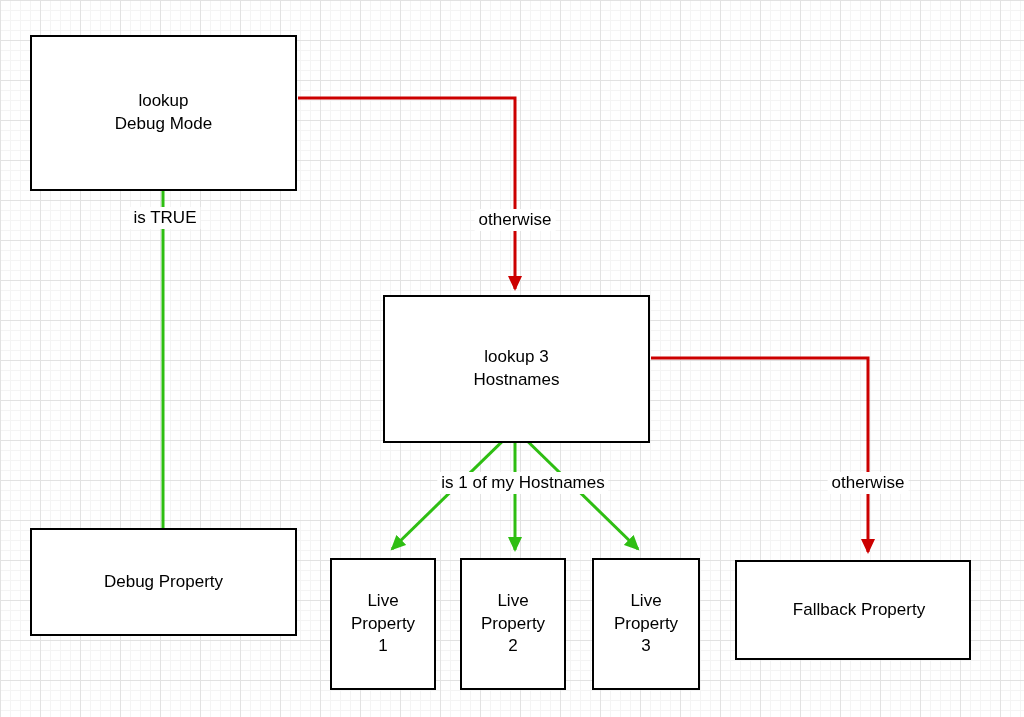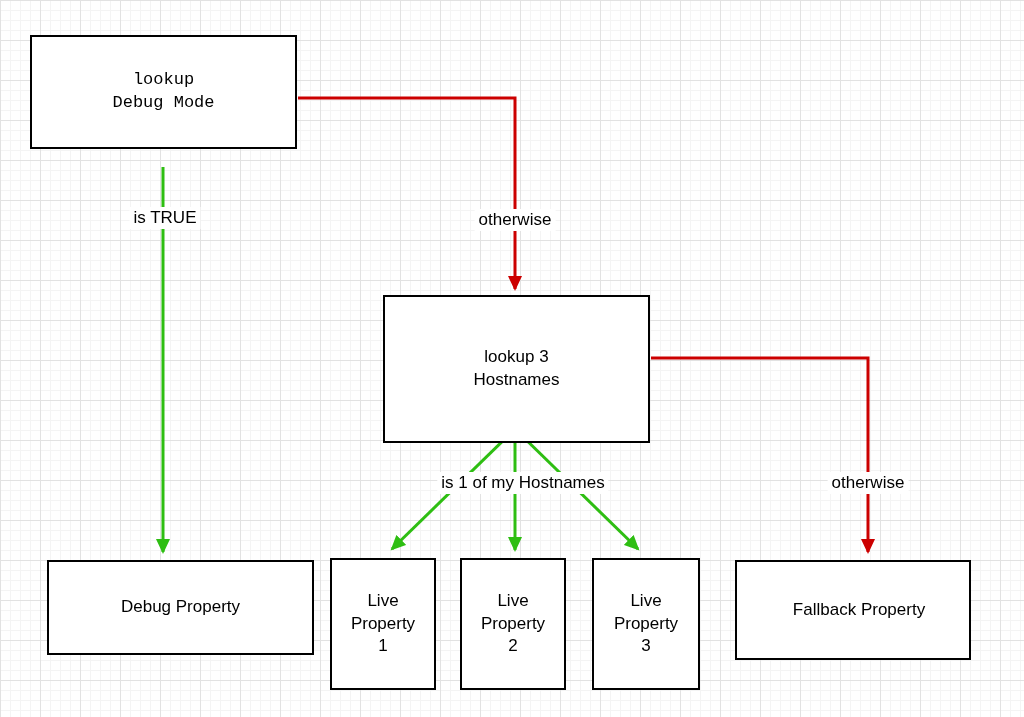--- a/index.html
+++ b/index.html
@@ -46,23 +46,23 @@
     position: absolute;
     z-index: 3;
     transform: translate(-50%, -50%);
     background: #ffffff;
     padding: 1px 4px;
     font-size: 17px;
     white-space: nowrap;
     text-align: right;
   }
   
-  #n-debug-mode     { left: 30px;  top: 35px;  width: 267px; height: 114px; font-family: Liberation Mono, monospace; }
+  #n-debug-mode     { left: 30px;  top: 35px;  width: 267px; height: 156px; }
   #n-hostnames      { left: 383px; top: 295px; width: 267px; height: 148px; }
-  #n-debug-prop     { left: 30px;  top: 560px; width: 267px; height: 95px; margin-left: 17px; }
+  #n-debug-prop     { left: 30px;  top: 528px; width: 267px; height: 108px; }
   #n-live-1         { left: 330px; top: 558px; width: 106px; height: 132px; }
   #n-live-2         { left: 460px; top: 558px; width: 106px; height: 132px; }
   #n-live-3         { left: 592px; top: 558px; width: 108px; height: 132px; }
   #n-fallback       { left: 735px; top: 560px; width: 236px; height: 100px; padding-left: 12px; }
   
   #l-is-true        { left: 165px; top: 218px; }
   #l-otherwise-1    { left: 515px; top: 220px; }
   #l-hostmatch      { left: 515px; top: 483px; margin-left: 8px; }
   #l-otherwise-2    { left: 868px; top: 483px; }
 </style>

